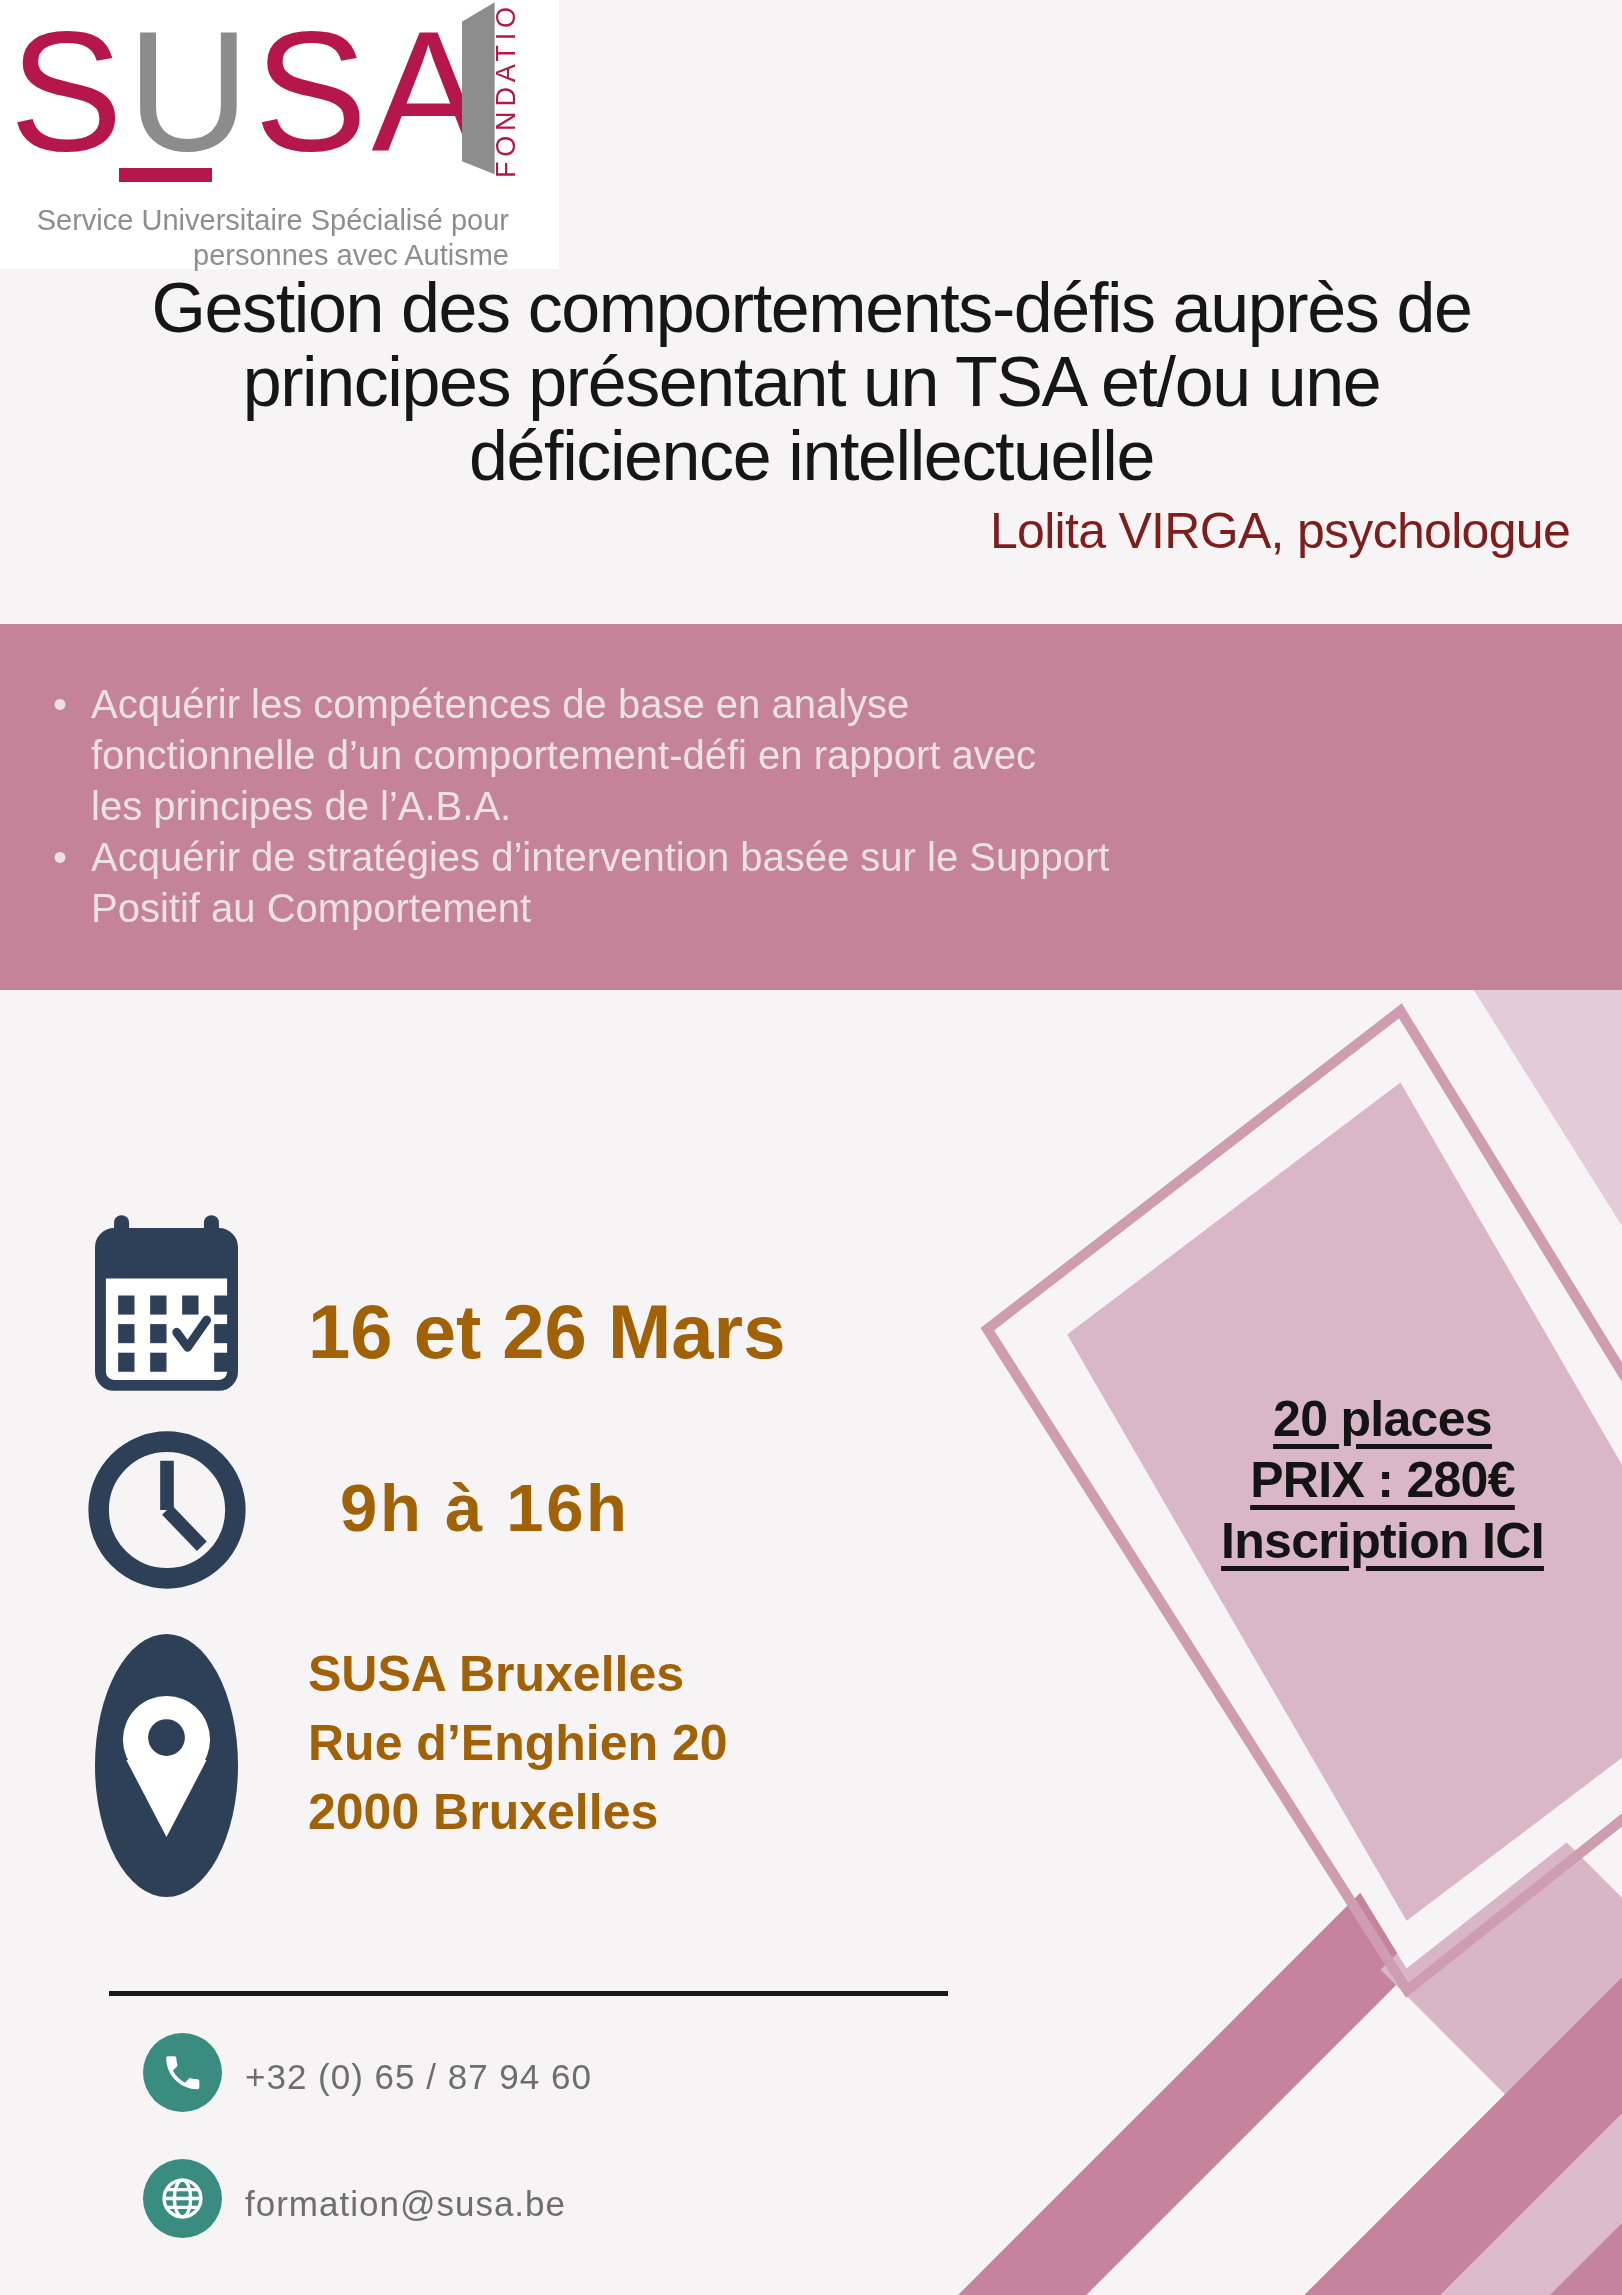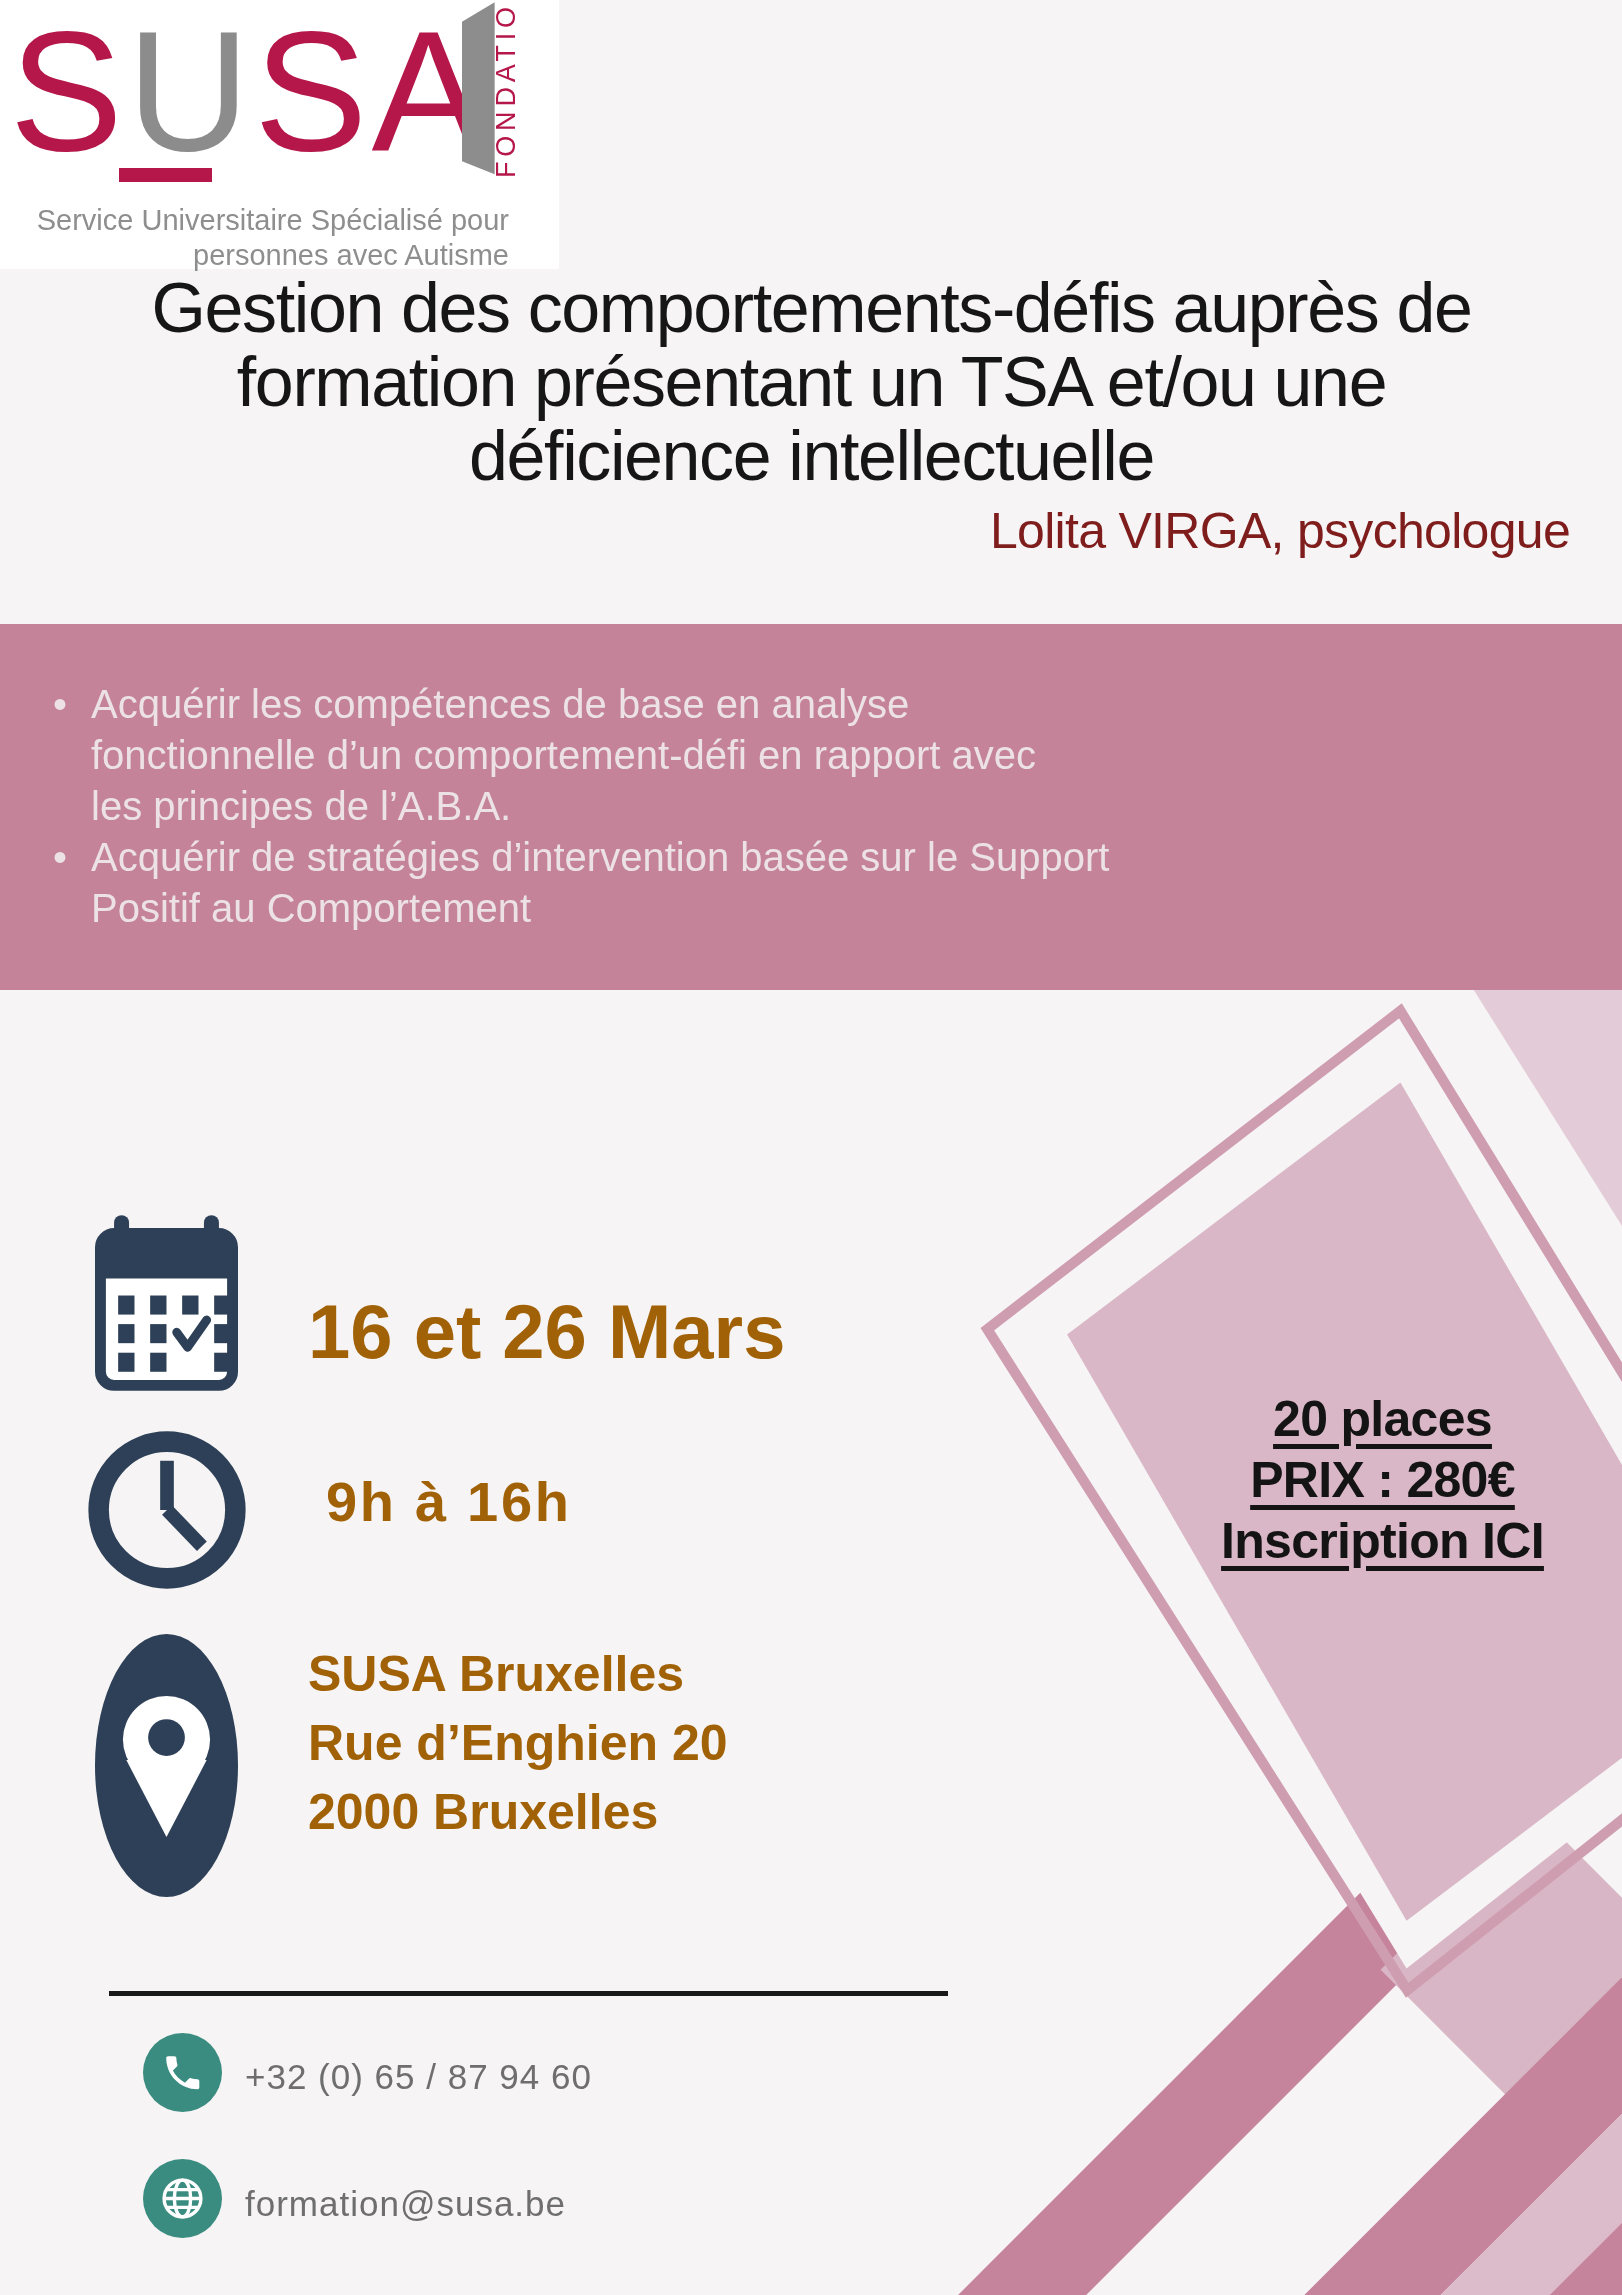--- a/index.html
+++ b/index.html
@@ -28,21 +28,21 @@
 
   
   .banner{left:0;right:0;top:624px;height:366px;background:#c5839a;box-sizing:border-box;
           padding:55px 41px 0 53px;color:#ece2e6;font-size:40px;line-height:51px;font-weight:300;}
   .obj-item{display:flex;align-items:flex-start;}
   .obj-bullet{width:38px;flex:0 0 38px;font-size:40px;line-height:51px;}
 
   
   .detail-text{color:#a16207;font-weight:700;}
   .dates-text{left:308px;top:1294px;font-size:76px;line-height:1;}
-  .hours-text{left:326px;top:1474px;font-size:56px;line-height:1;letter-spacing:2.7px;}
+  .hours-text{left:340px;top:1474px;font-size:67px;line-height:1;letter-spacing:2.7px;}
   .address-text{left:308px;top:1640px;font-size:50px;line-height:69px;}
 
   
   .registration{left:1144px;top:1389px;width:477px;text-align:center;color:#141414;
                 font-size:50px;line-height:61px;font-weight:700;letter-spacing:-0.7px;}
   .registration span{text-decoration:underline;text-decoration-thickness:4.8px;text-underline-offset:8.2px;}
 
   .divider{left:109px;top:1991px;width:839px;height:4.8px;background:#191919;}
 
   .contact-text{color:#6e6e6e;font-size:35px;font-weight:300;letter-spacing:1px;line-height:1;}
@@ -75,21 +75,21 @@
     </svg>
     <div class="fondation">FONDATION</div>
     <div class="logo-tagline">
       <div>Service Universitaire Spécialisé pour</div>
       <div>personnes avec Autisme</div>
     </div>
   </div>
 
   <div class="abs title">
     <div>Gestion des comportements-défis auprès de</div>
-    <div>formation présentant un TSA et/ou une</div>
+    <div>principes présentant un TSA et/ou une</div>
     <div>déficience intellectuelle</div>
   </div>
   <div class="abs speaker">Lolita VIRGA, psychologue</div>
 
   <div class="abs banner">
     <div class="obj-item">
       <div class="obj-bullet">•</div>
       <div>
         <div>Acquérir les compétences de base en analyse</div>
         <div>fonctionnelle d’un comportement-défi en rapport avec</div>

